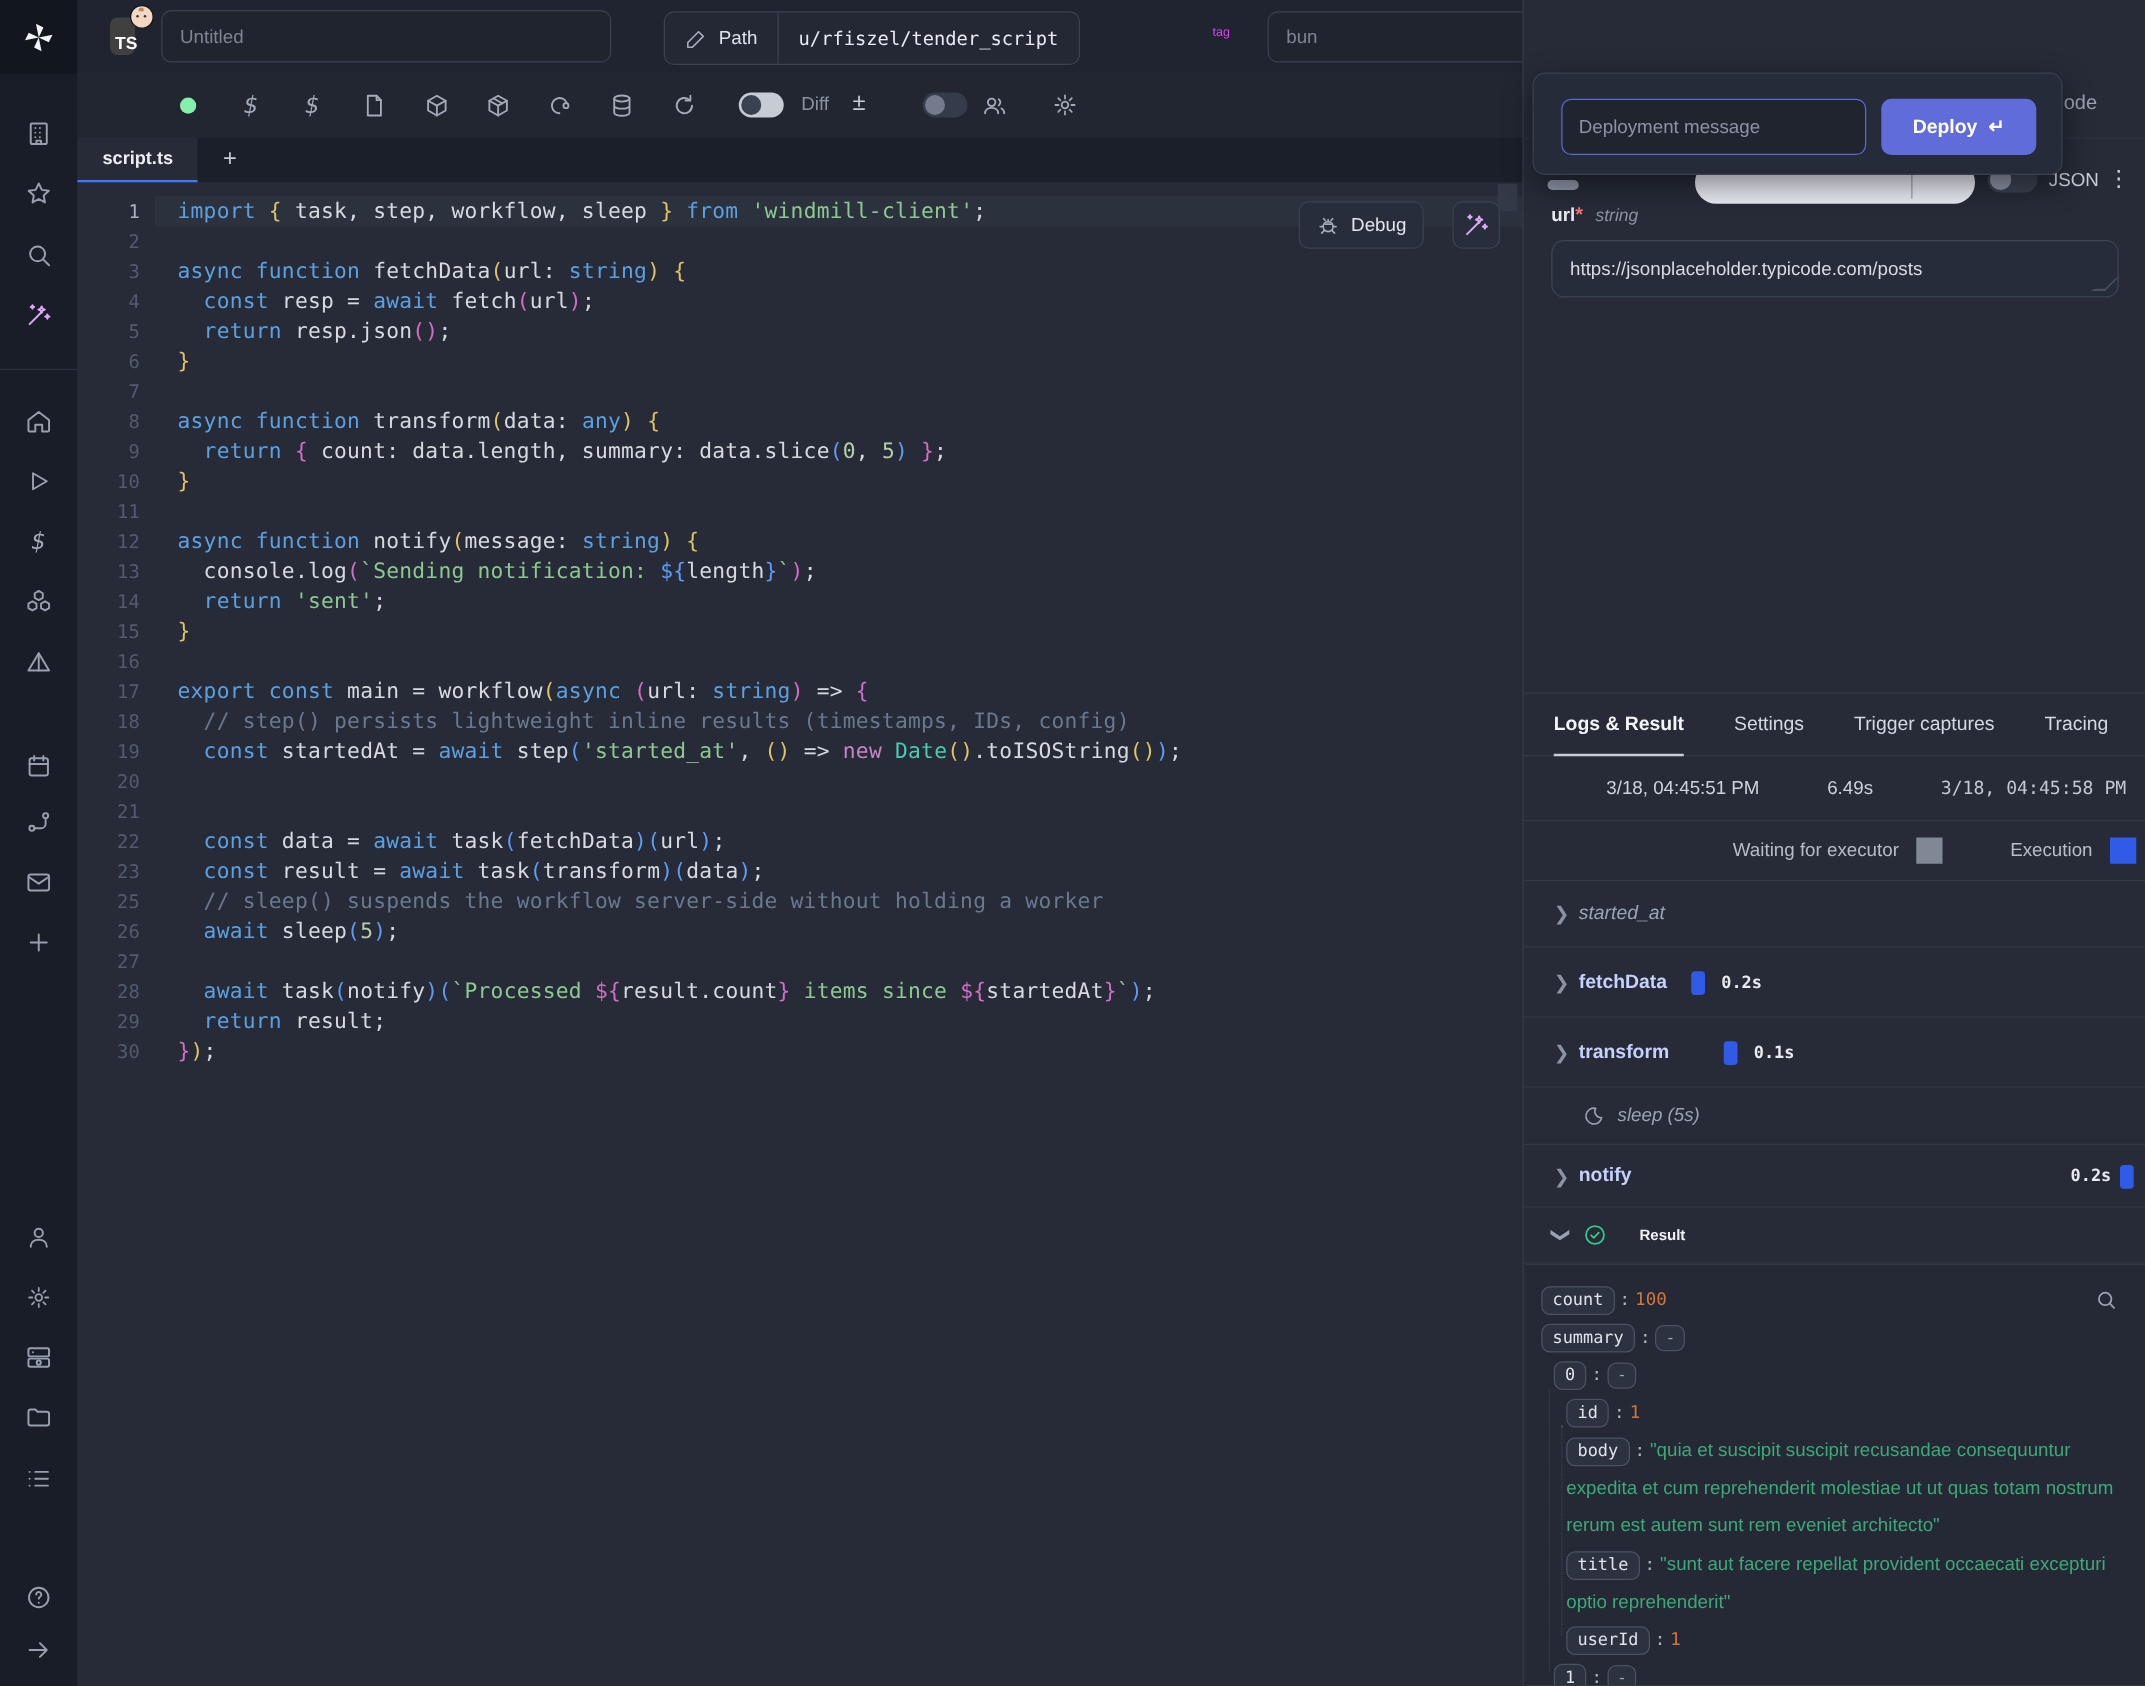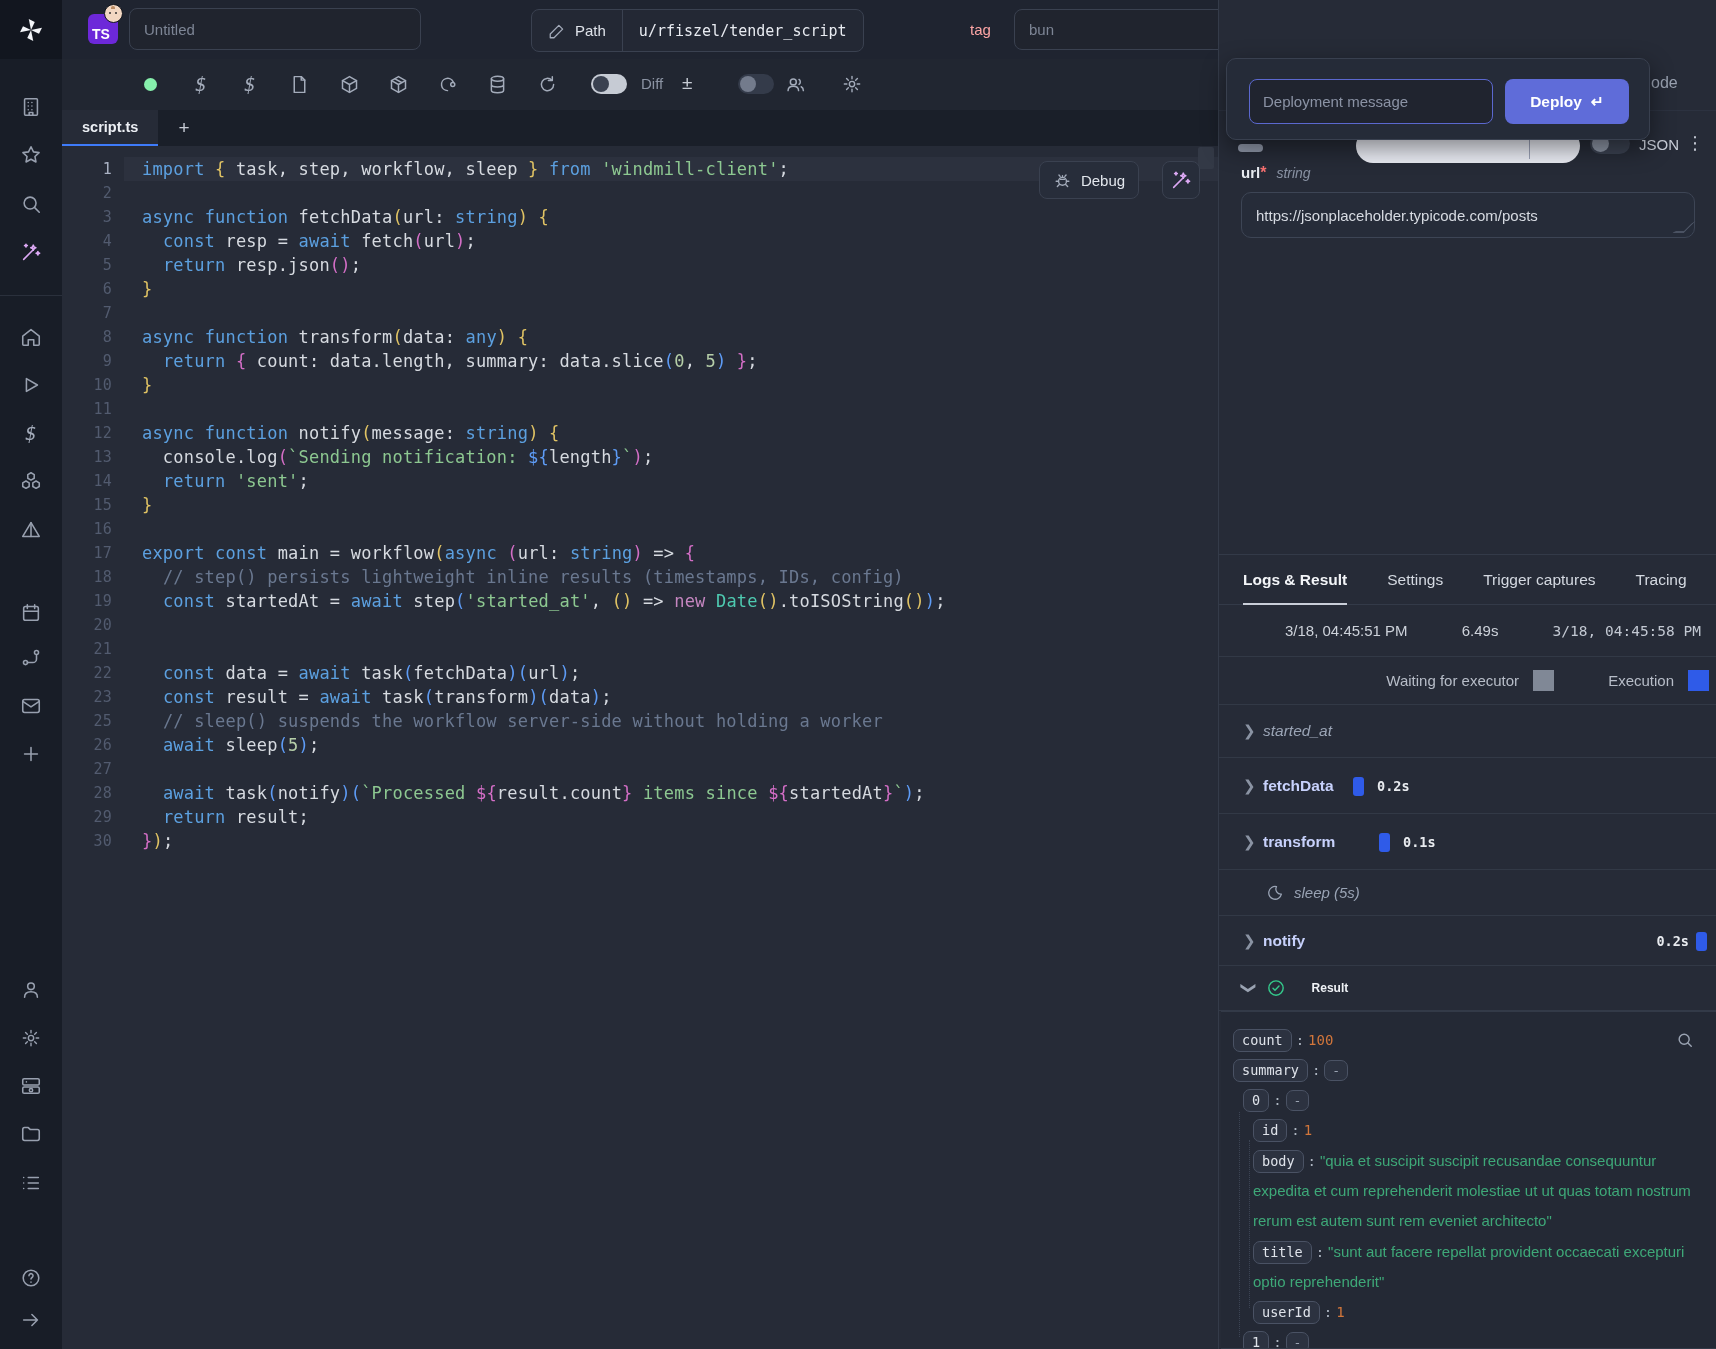--- a/index.html
+++ b/index.html
@@ -6,30 +6,30 @@
   #app{position:relative;width:1716px;height:1349px;overflow:hidden;background:#262b37;color:#d6dae0;}
   
   #sidebar{position:absolute;left:0;top:0;width:62px;height:1349px;background:#181d27;border-right:1px solid #2a303c;}
   #logo-box{position:absolute;left:0;top:0;width:62px;height:59px;background:#12161f;display:flex;align-items:center;justify-content:center;}
   .sb-item{position:absolute;left:0;width:62px;height:40px;display:flex;align-items:center;justify-content:center;color:#98a0af;cursor:pointer;}
   .sb-item svg{stroke:#98a0af;}
   .sb-item.active svg{stroke:#dda9f5;}
   .sb-divider{position:absolute;left:0;width:62px;border-top:1px solid #2a303c;}
   
   #topbar{position:absolute;left:62px;top:0;width:1654px;height:59px;background:#1f2430;border-bottom:1px solid #2c3240;}
-  #ts-badge{position:absolute;left:26px;top:14px;width:30px;height:30px;background:#6d28d9;border-radius:6px;color:#fff;font-weight:bold;font-size:14px;display:flex;align-items:flex-end;justify-content:flex-start;padding:0 0 2px 4px;box-sizing:border-box;}
+  #ts-badge{position:absolute;left:26px;top:14px;width:20px;height:30px;background:#404040;border-radius:6px;color:#fff;font-weight:bold;font-size:14px;display:flex;align-items:flex-end;justify-content:flex-start;padding:0 0 2px 4px;box-sizing:border-box;}
   #baby-badge{position:absolute;left:42px;top:4px;width:17px;height:17px;border-radius:50%;background:#f2d7c2;border:1px solid #11151d;}
   #baby-badge:before{content:"";position:absolute;left:4px;top:7px;width:2px;height:2px;border-radius:50%;background:#333;box-shadow:6px 0 0 #333;}
   #baby-badge:after{content:"";position:absolute;left:6px;top:1px;width:4px;height:3px;border-radius:50% 50% 0 0;background:#b98a62;}
   .tb-input{position:absolute;top:8px;height:42px;background:#20242e;border:1px solid #3a4150;border-radius:8px;box-sizing:border-box;color:#e5e8ee;font-size:15px;padding:0 14px;display:flex;align-items:center;}
   .placeholder{color:#7d8595;}
   #path-group{position:absolute;left:469px;top:9px;height:41px;background:#232834;border:1px solid #3a4150;border-radius:8px;display:flex;align-items:center;}
   #path-group .seg1{display:flex;align-items:center;gap:9px;padding:0 16px;color:#dfe3ea;font-size:15px;height:100%;border-right:1px solid #3a4150;cursor:pointer;}
   #path-group .seg2{padding:0 16px;font-family:"DejaVu Sans Mono",monospace;font-size:15px;color:#e8ebf1;}
-  #tag-label{position:absolute;left:908px;top:21px;font-size:15px;color:#fca5a5;}
+  #tag-label{position:absolute;left:908px;top:21px;font-size:10px;color:#d946ef;}
   #settings-btn{position:absolute;left:1201px;top:9px;width:132px;height:41px;background:#272d3a;border-radius:8px;display:flex;align-items:center;justify-content:center;gap:9px;color:#e2e6ec;font-size:15px;cursor:pointer;}
   #draft-btn{position:absolute;left:1357px;top:9px;width:147px;height:41px;background:#6774de;border-radius:8px;display:flex;align-items:center;justify-content:center;gap:8px;color:#fff;font-size:15px;font-weight:600;cursor:pointer;}
   #draft-btn .shortcut{color:#bcc4f3;font-weight:400;}
   #deploy-btn{position:absolute;left:1518px;top:9px;height:41px;display:flex;border-radius:8px;overflow:hidden;cursor:pointer;}
   #deploy-btn .main{width:134px;background:#5a66d6;display:flex;align-items:center;justify-content:center;gap:8px;color:#fff;font-size:15px;font-weight:600;}
   
   #toolbar{position:absolute;left:62px;top:59px;width:1156px;height:51px;background:#212631;border-bottom:1px solid #2c3240;}
   .tbi{position:absolute;top:13px;width:24px;height:24px;display:flex;align-items:center;justify-content:center;color:#a3abba;cursor:pointer;}
   #green-dot{position:absolute;left:82px;top:19px;width:13px;height:13px;border-radius:50%;background:#86efac;}
   .dollar-glyph{font-family:"DejaVu Sans Mono",monospace;font-size:19px;color:#a3abba;}
@@ -283,21 +283,21 @@
             </svg>
           </i>
         </div>
       </div>
     <div class="sb-divider" style="top:295px"></div>
   </aside>
 
   <header id="topbar">
     <div id="ts-badge">TS</div>
     <div id="baby-badge"></div>
-    <div class="tb-input" id="name-input" style="left:67px;width:292px;">
+    <div class="tb-input" id="name-input" style="left:67px;width:360px;">
       <span class="placeholder">Untitled</span>
     </div>
     <div id="path-group">
       <span class="seg1">
         <i style="display: inline-flex; color: rgb(163, 171, 186);">
             <svg width="18" height="18" viewBox="0 0 24 24" fill="none" stroke="currentColor" stroke-width="1.7" stroke-linecap="round" stroke-linejoin="round">
               <path d="M14.5 4.5l5 5L8 21H3v-5z"></path>
             </svg>
           </i>
         <span>Path</span>

